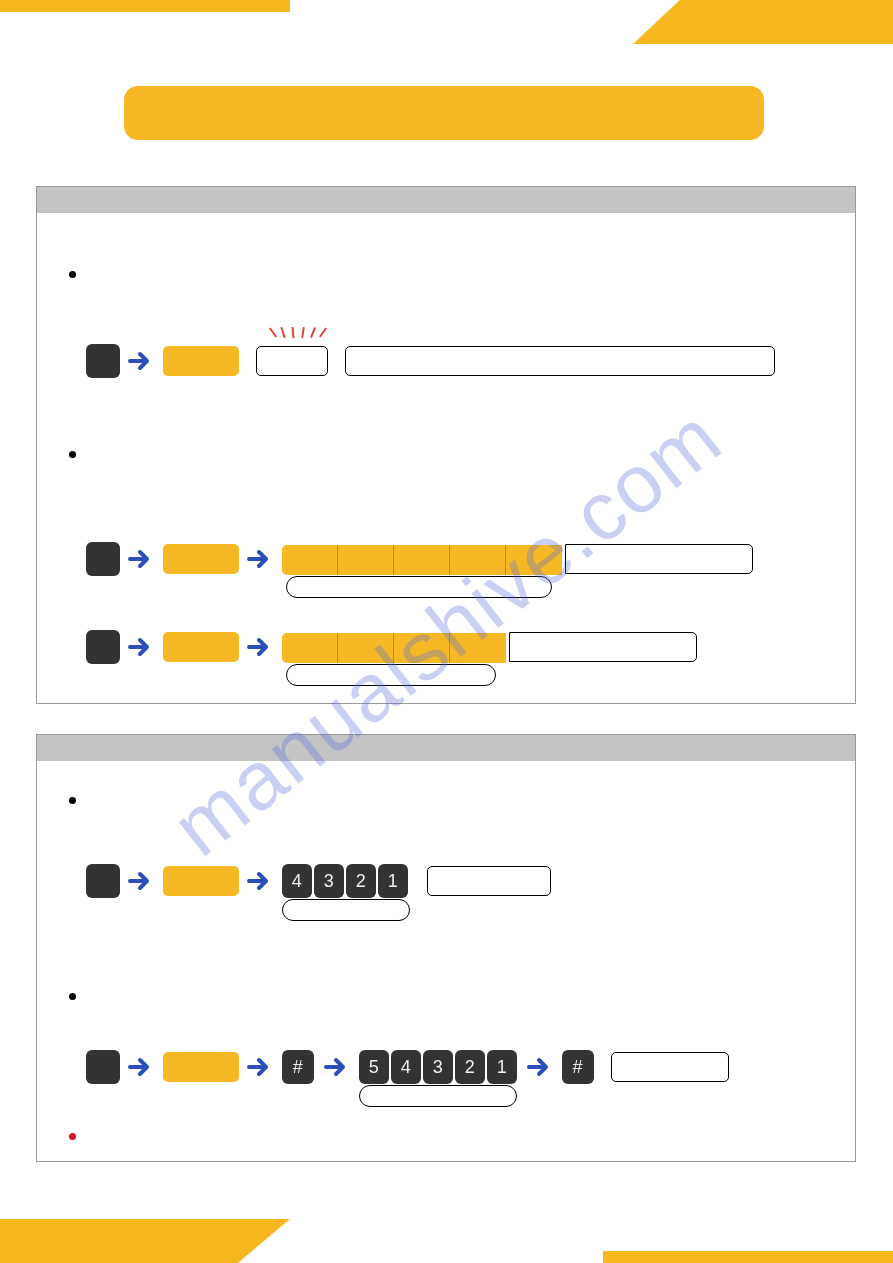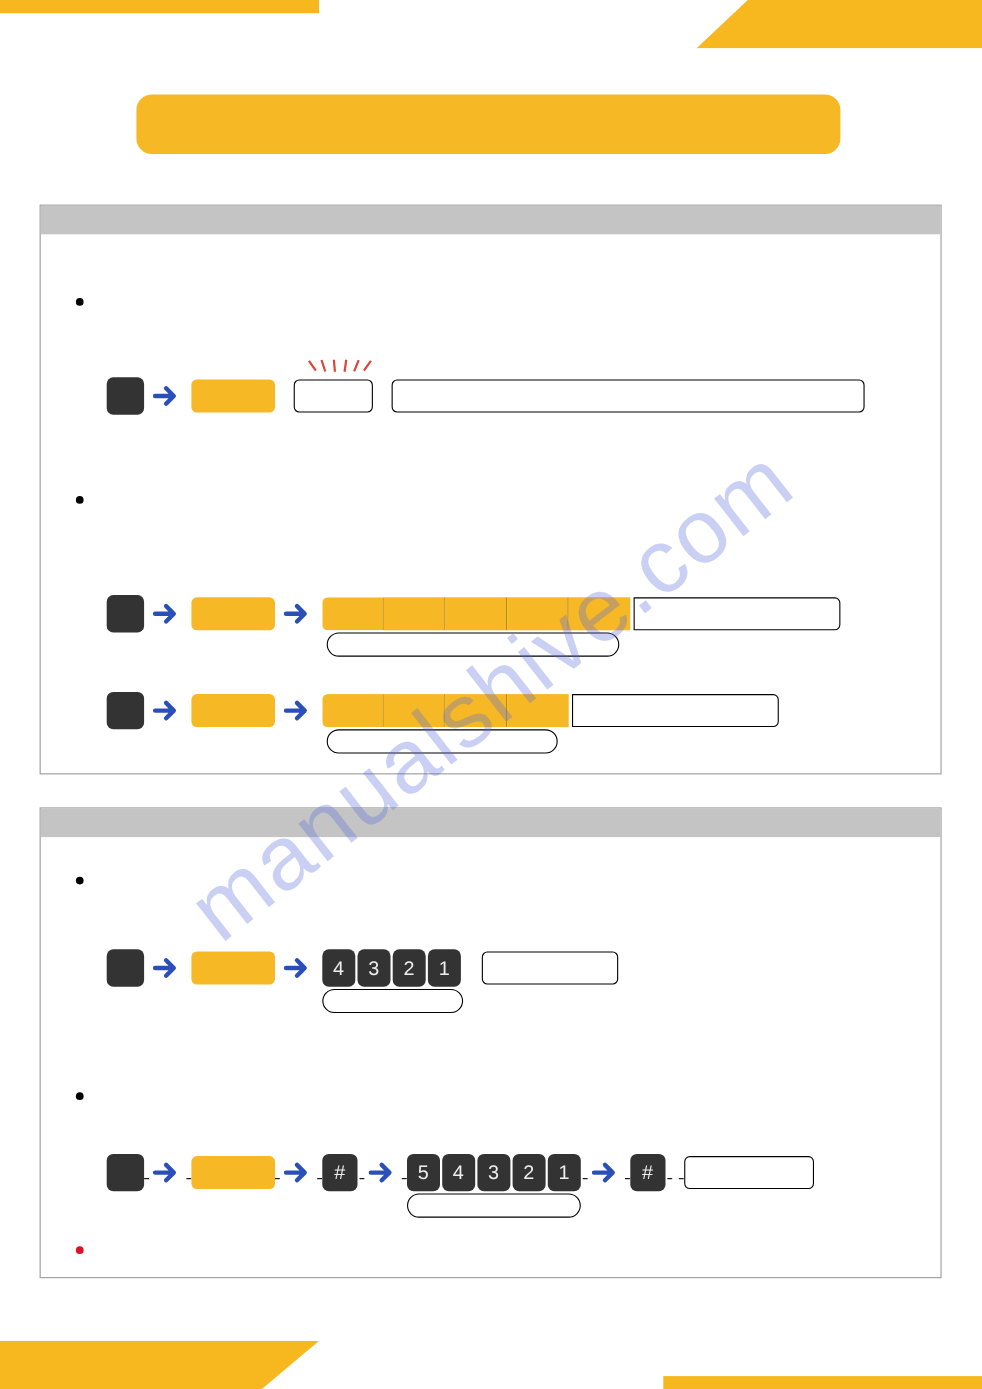--- a/index.html
+++ b/index.html
@@ -26,21 +26,21 @@
 .arrow svg { display: block; }
 .gold-key { display: inline-block; width: 76px; height: 30px; background: #f7b825; border-radius: 5px; vertical-align: middle; }
 .gold-seg { display: inline-block; width: 56px; height: 30px; background: #f7b825; border-right: 1px solid rgba(0,0,0,.25); vertical-align: middle; }
 .gold-seg:first-child { border-top-left-radius: 5px; border-bottom-left-radius: 5px; }
 .white-box { display: inline-block; height: 30px; border: 1.5px solid #000; border-radius: 5px; vertical-align: middle; background: #fff; }
 .white-pill { display: inline-block; height: 22px; border: 1.5px solid #000; border-radius: 12px; vertical-align: middle; background: #fff; }
 
 .sparks { position: absolute; }
 .spark { position: absolute; width: 2px; height: 11px; background: #d43; }
 
-.row { position: absolute; left: 60px; white-space: nowrap; line-height: 34px; }
+.row { position: absolute; left: 49px; white-space: nowrap; line-height: 34px; }
 
 .watermark { position: absolute; top: 50%; left: 50%; transform: translate(-50%, -50%) rotate(-38deg); font-size: 82px; color: rgba(90, 110, 220, 0.32); font-weight: 400; letter-spacing: 2px; pointer-events: none; }
 </style>
 </head>
 <body>
 
 <div class="corner-top-left"></div>
 <div class="corner-top-right"></div>
 <div class="corner-bottom-left"></div>
 <div class="corner-bottom-right"></div>
@@ -126,21 +126,21 @@
     <span style="display:inline-block; vertical-align:middle; position:relative;">
       <span class="dark-key-sm">4</span><span class="dark-key-sm">3</span><span class="dark-key-sm">2</span><span class="dark-key-sm">1</span>
       <span class="white-pill" style="position:absolute; top:36px; left:0; width:128px;"></span>
     </span>
     <span style="display:inline-block; width:8px;"></span>
     <span class="white-box" style="width:124px;"></span>
   </div>
 
   <div class="bullet" style="top:258px; left:32px;"></div>
 
-  <div class="row" style="top:314px;text-decoration:underline;">
+  <div class="row" style="top:314px;">
     <span class="dark-key"></span>
     <span class="arrow"><svg viewBox="0 0 26 20">
           <path d="M2 10h16M12 3l7 7-7 7" stroke="#2a4fb8" stroke-width="4" fill="none" stroke-linecap="round" stroke-linejoin="round"></path>
         </svg></span>
     <span class="gold-key"></span>
     <span class="arrow"><svg viewBox="0 0 26 20">
           <path d="M2 10h16M12 3l7 7-7 7" stroke="#2a4fb8" stroke-width="4" fill="none" stroke-linecap="round" stroke-linejoin="round"></path>
         </svg></span>
     <span class="dark-key-sm" style="width:32px;">#</span>
     <span class="arrow"><svg viewBox="0 0 26 20">

